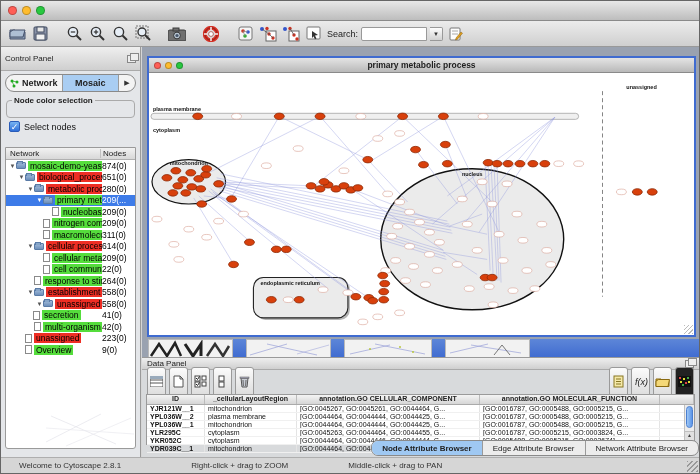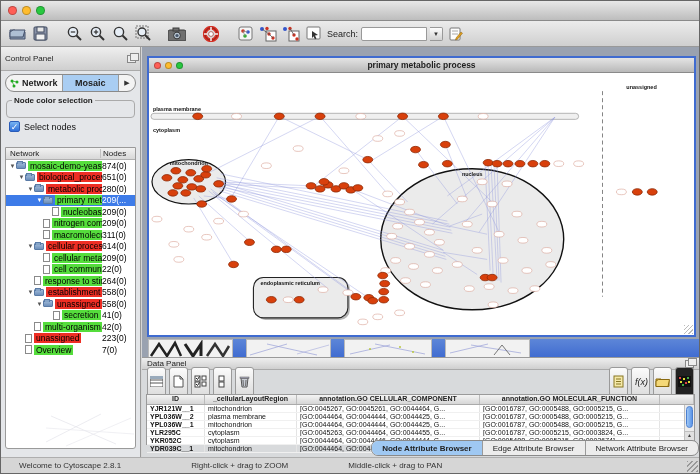--- a/index.html
+++ b/index.html
@@ -350,21 +350,21 @@
               <span class="ticon icon-folder"></span>
               <span class="tlabel red">establishment of lo</span>
               <span class="tcount">558(0)</span>
             </div>
             <div class="trow" style="padding-left: 30px;">
               <span class="twisty">▼</span>
               <span class="ticon icon-folder"></span>
               <span class="tlabel red">unassigned</span>
               <span class="tcount">558(0)</span>
             </div>
-            <div class="trow" style="padding-left: 40px;">
+            <div class="trow" style="padding-left: 20px;">
               <span class="twisty"></span>
               <span class="ticon icon-file"></span>
               <span class="tlabel green">secretion</span>
               <span class="tcount">41(0)</span>
             </div>
             <div class="trow" style="padding-left: 21px;">
               <span class="twisty"></span>
               <span class="ticon icon-file"></span>
               <span class="tlabel green">multi-organism pro</span>
               <span class="tcount">42(0)</span>
@@ -372,21 +372,21 @@
             <div class="trow" style="padding-left: 12px;">
               <span class="twisty"></span>
               <span class="ticon icon-file"></span>
               <span class="tlabel red">unassigned</span>
               <span class="tcount">223(0)</span>
             </div>
             <div class="trow" style="padding-left: 12px;">
               <span class="twisty"></span>
               <span class="ticon icon-file"></span>
               <span class="tlabel green">Overview</span>
-              <span class="tcount">7(0)</span>
+              <span class="tcount">9(0)</span>
             </div>
           </div>
         <svg class="birdseye" width="90" height="40">
           <line x1="0" y1="34" x2="55" y2="6" stroke="#c9c9d6" stroke-width=".7"></line>
           <line x1="5" y1="8" x2="70" y2="36" stroke="#c9c9d6" stroke-width=".7"></line>
           <line x1="20" y1="38" x2="85" y2="10" stroke="#d4d4de" stroke-width=".7"></line>
           <line x1="0" y1="20" x2="88" y2="26" stroke="#d4d4de" stroke-width=".7"></line>
         </svg>
       </div>
     </div>

